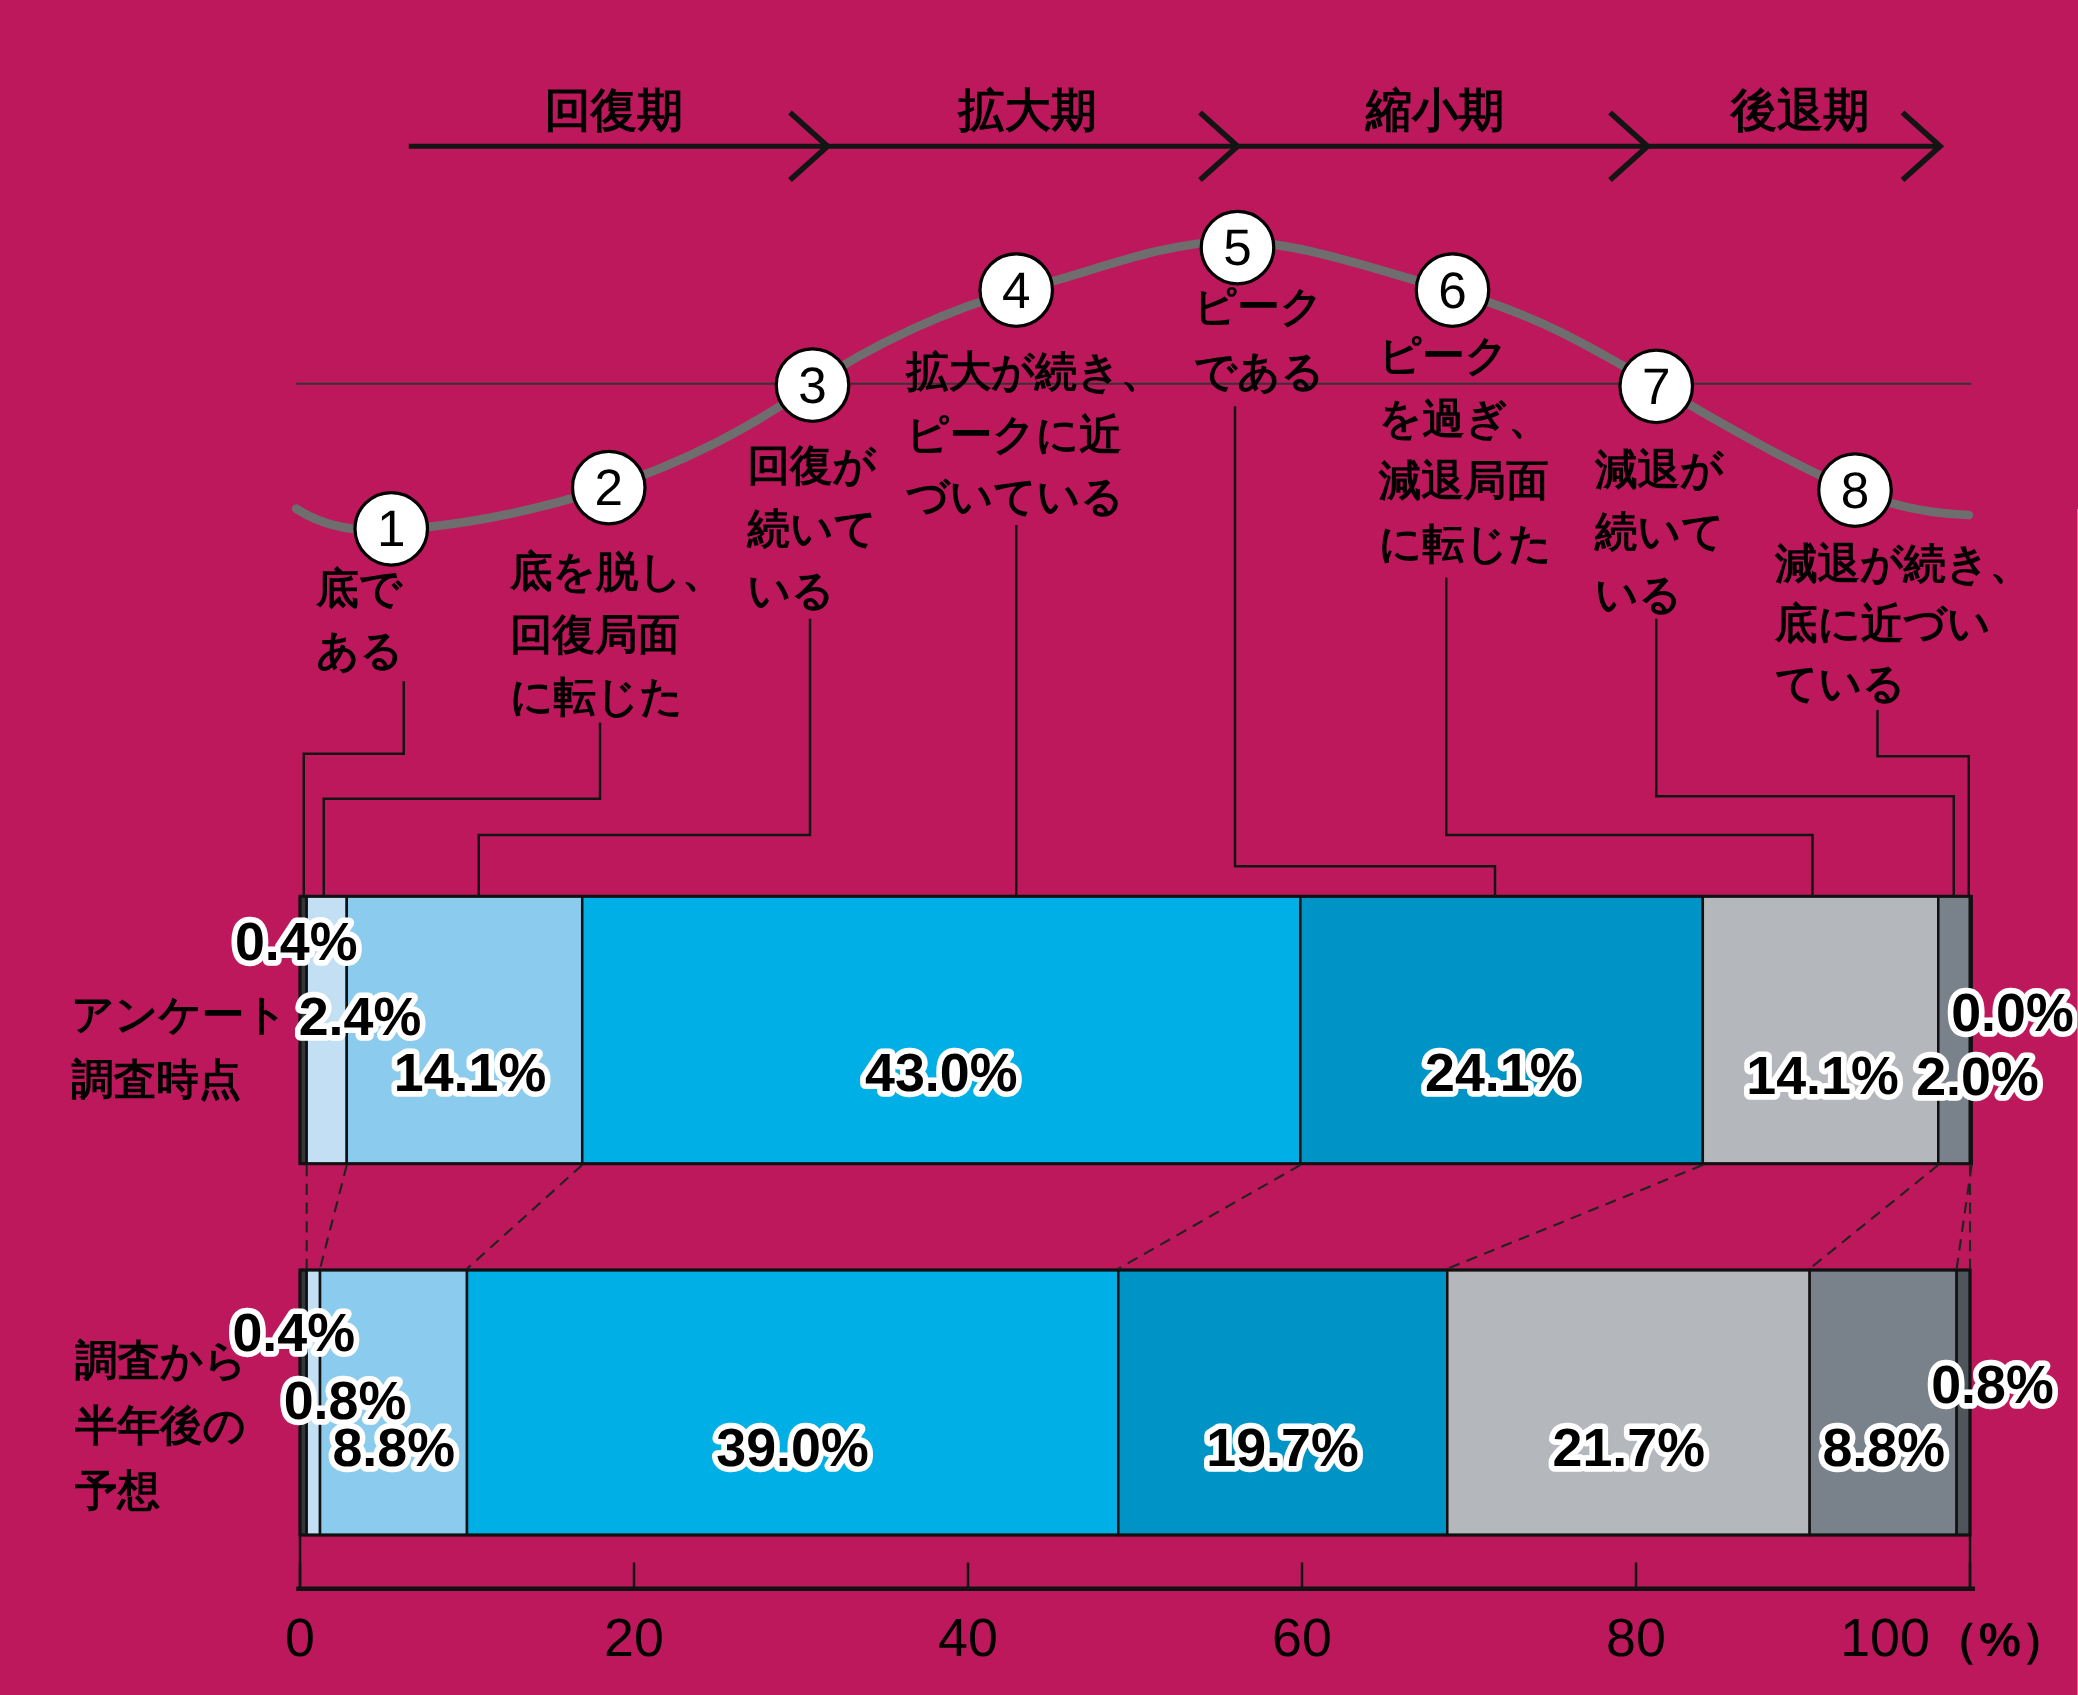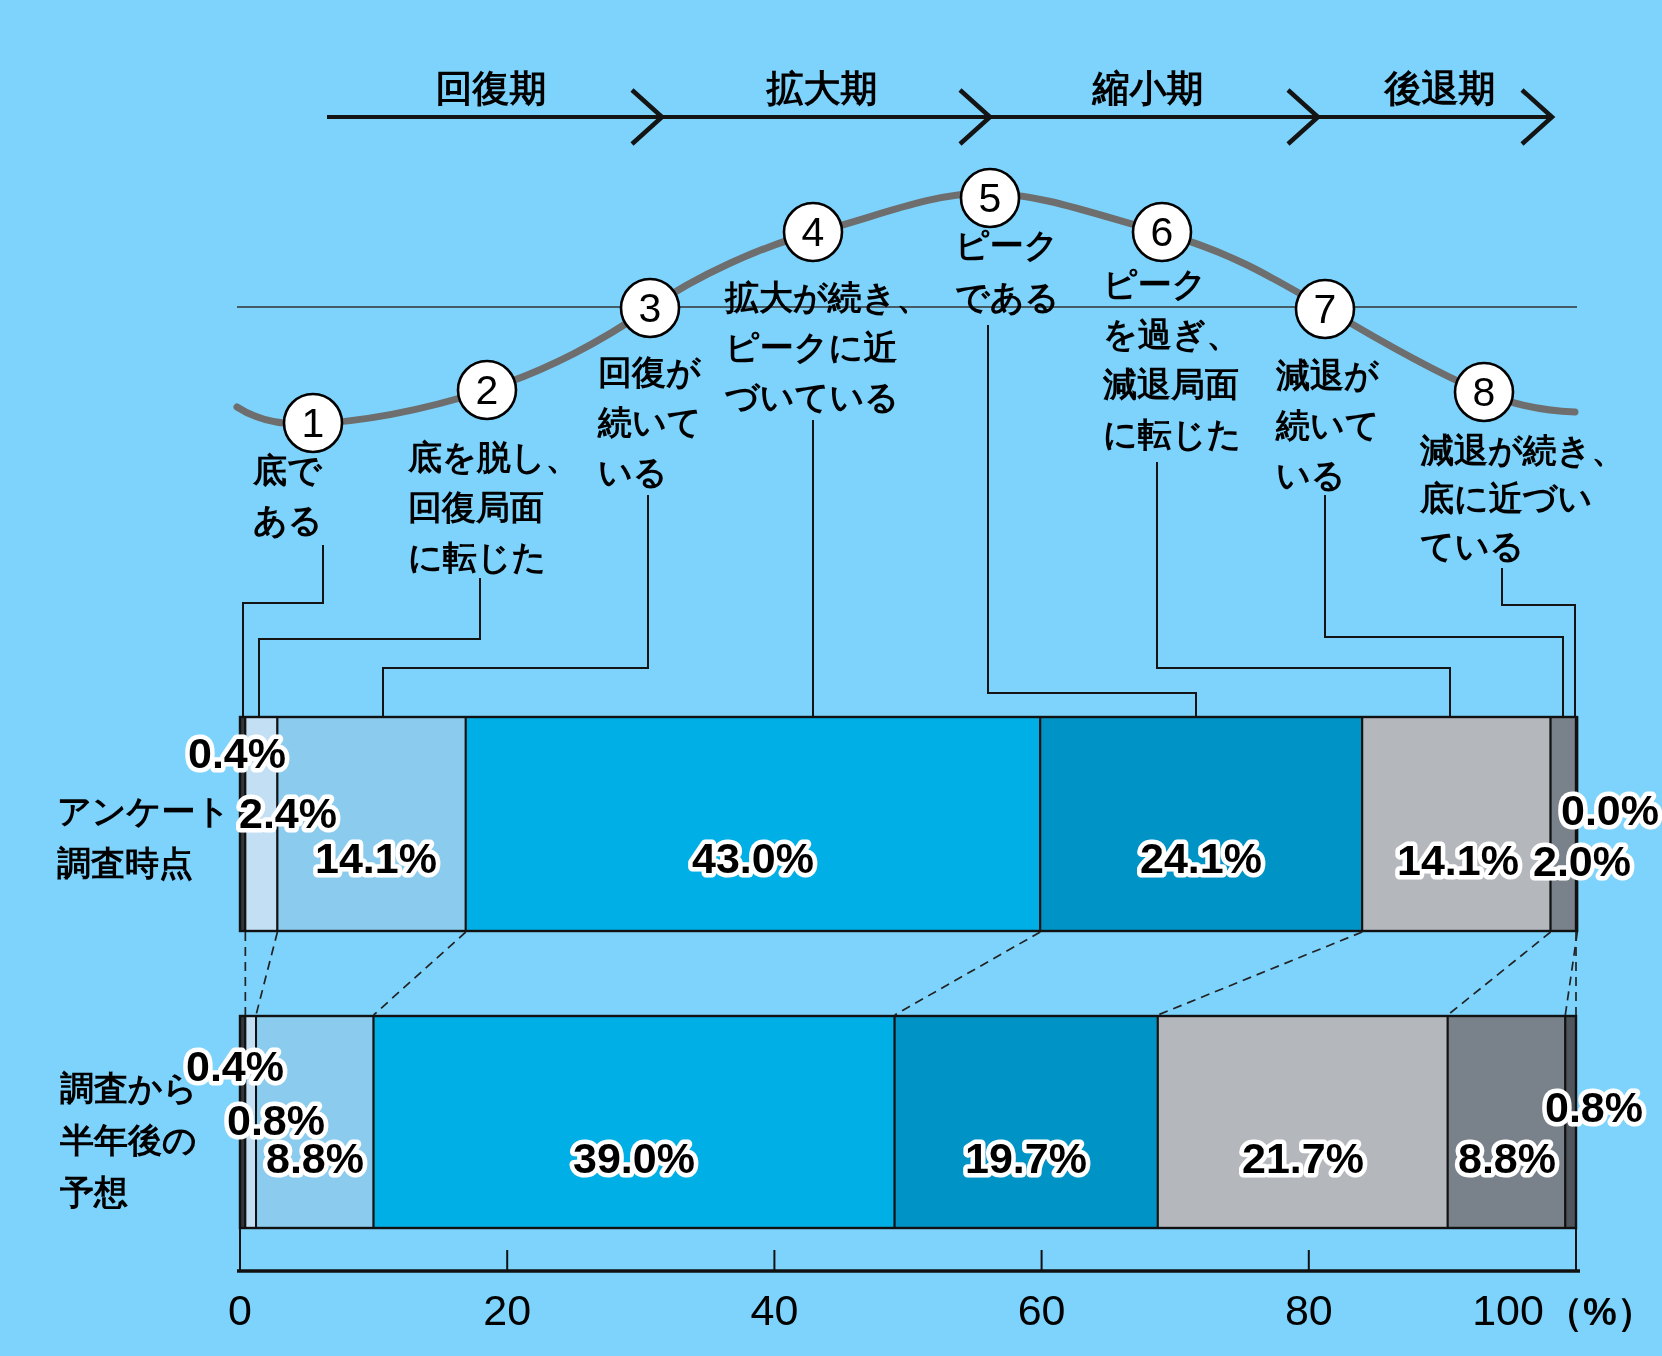--- a/index.html
+++ b/index.html
@@ -1,18 +1,18 @@
 <!DOCTYPE html>
 <html><head>
 <meta charset="utf-8">
 <title>Chart</title>
 <style>
   html,body{margin:0;padding:0;}
   body{font-family:"Liberation Sans",sans-serif;}
-  .canvas{position:relative;width:1662px;height:1356px;background:#7dd3fc;overflow:hidden;}
+  .canvas{position:relative;width:1662px;height:1356px;background:#be185d;overflow:hidden;}
   svg{position:absolute;left:0;top:0;}
   text{font-family:"Liberation Sans",sans-serif;}
   .jp{font-weight:600;}
   .halo{paint-order:stroke;stroke:#ffffff;stroke-width:9px;stroke-linejoin:round;fill:#000;font-weight:600;}
 </style>
 </head>
 <body>
 
 <div class="canvas">
   <svg id="fig" width="1662" height="1356" viewBox="0 0 1662 1356">

